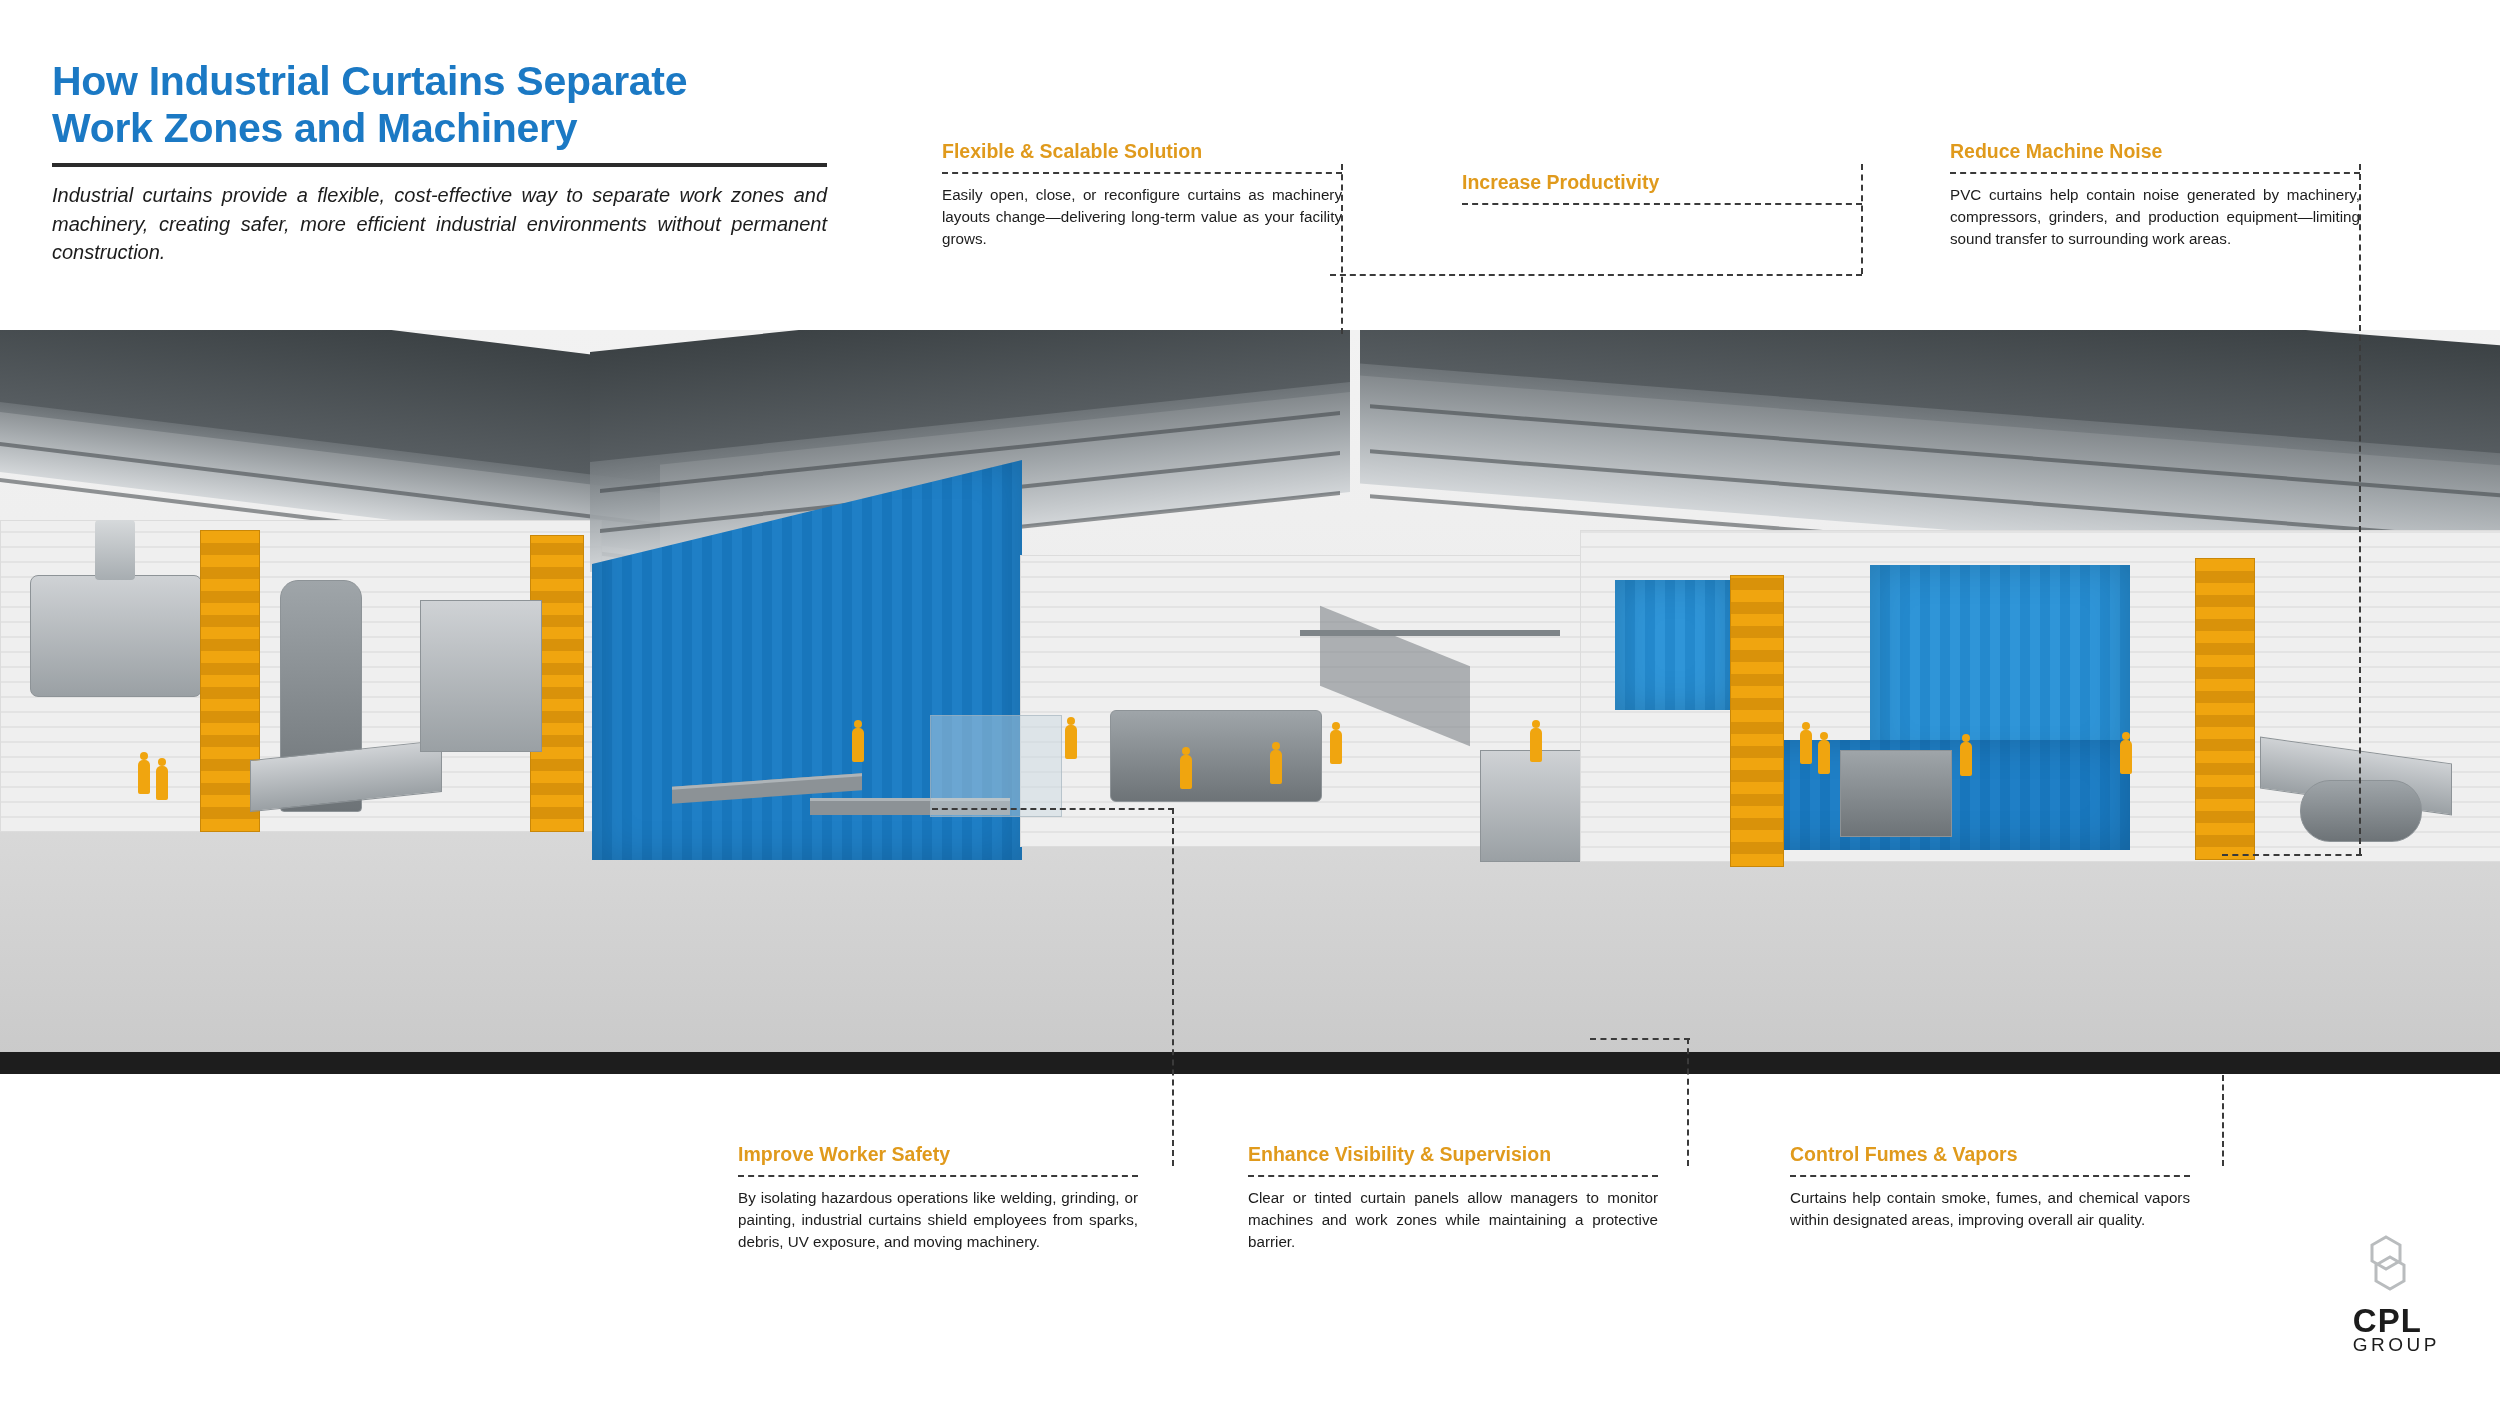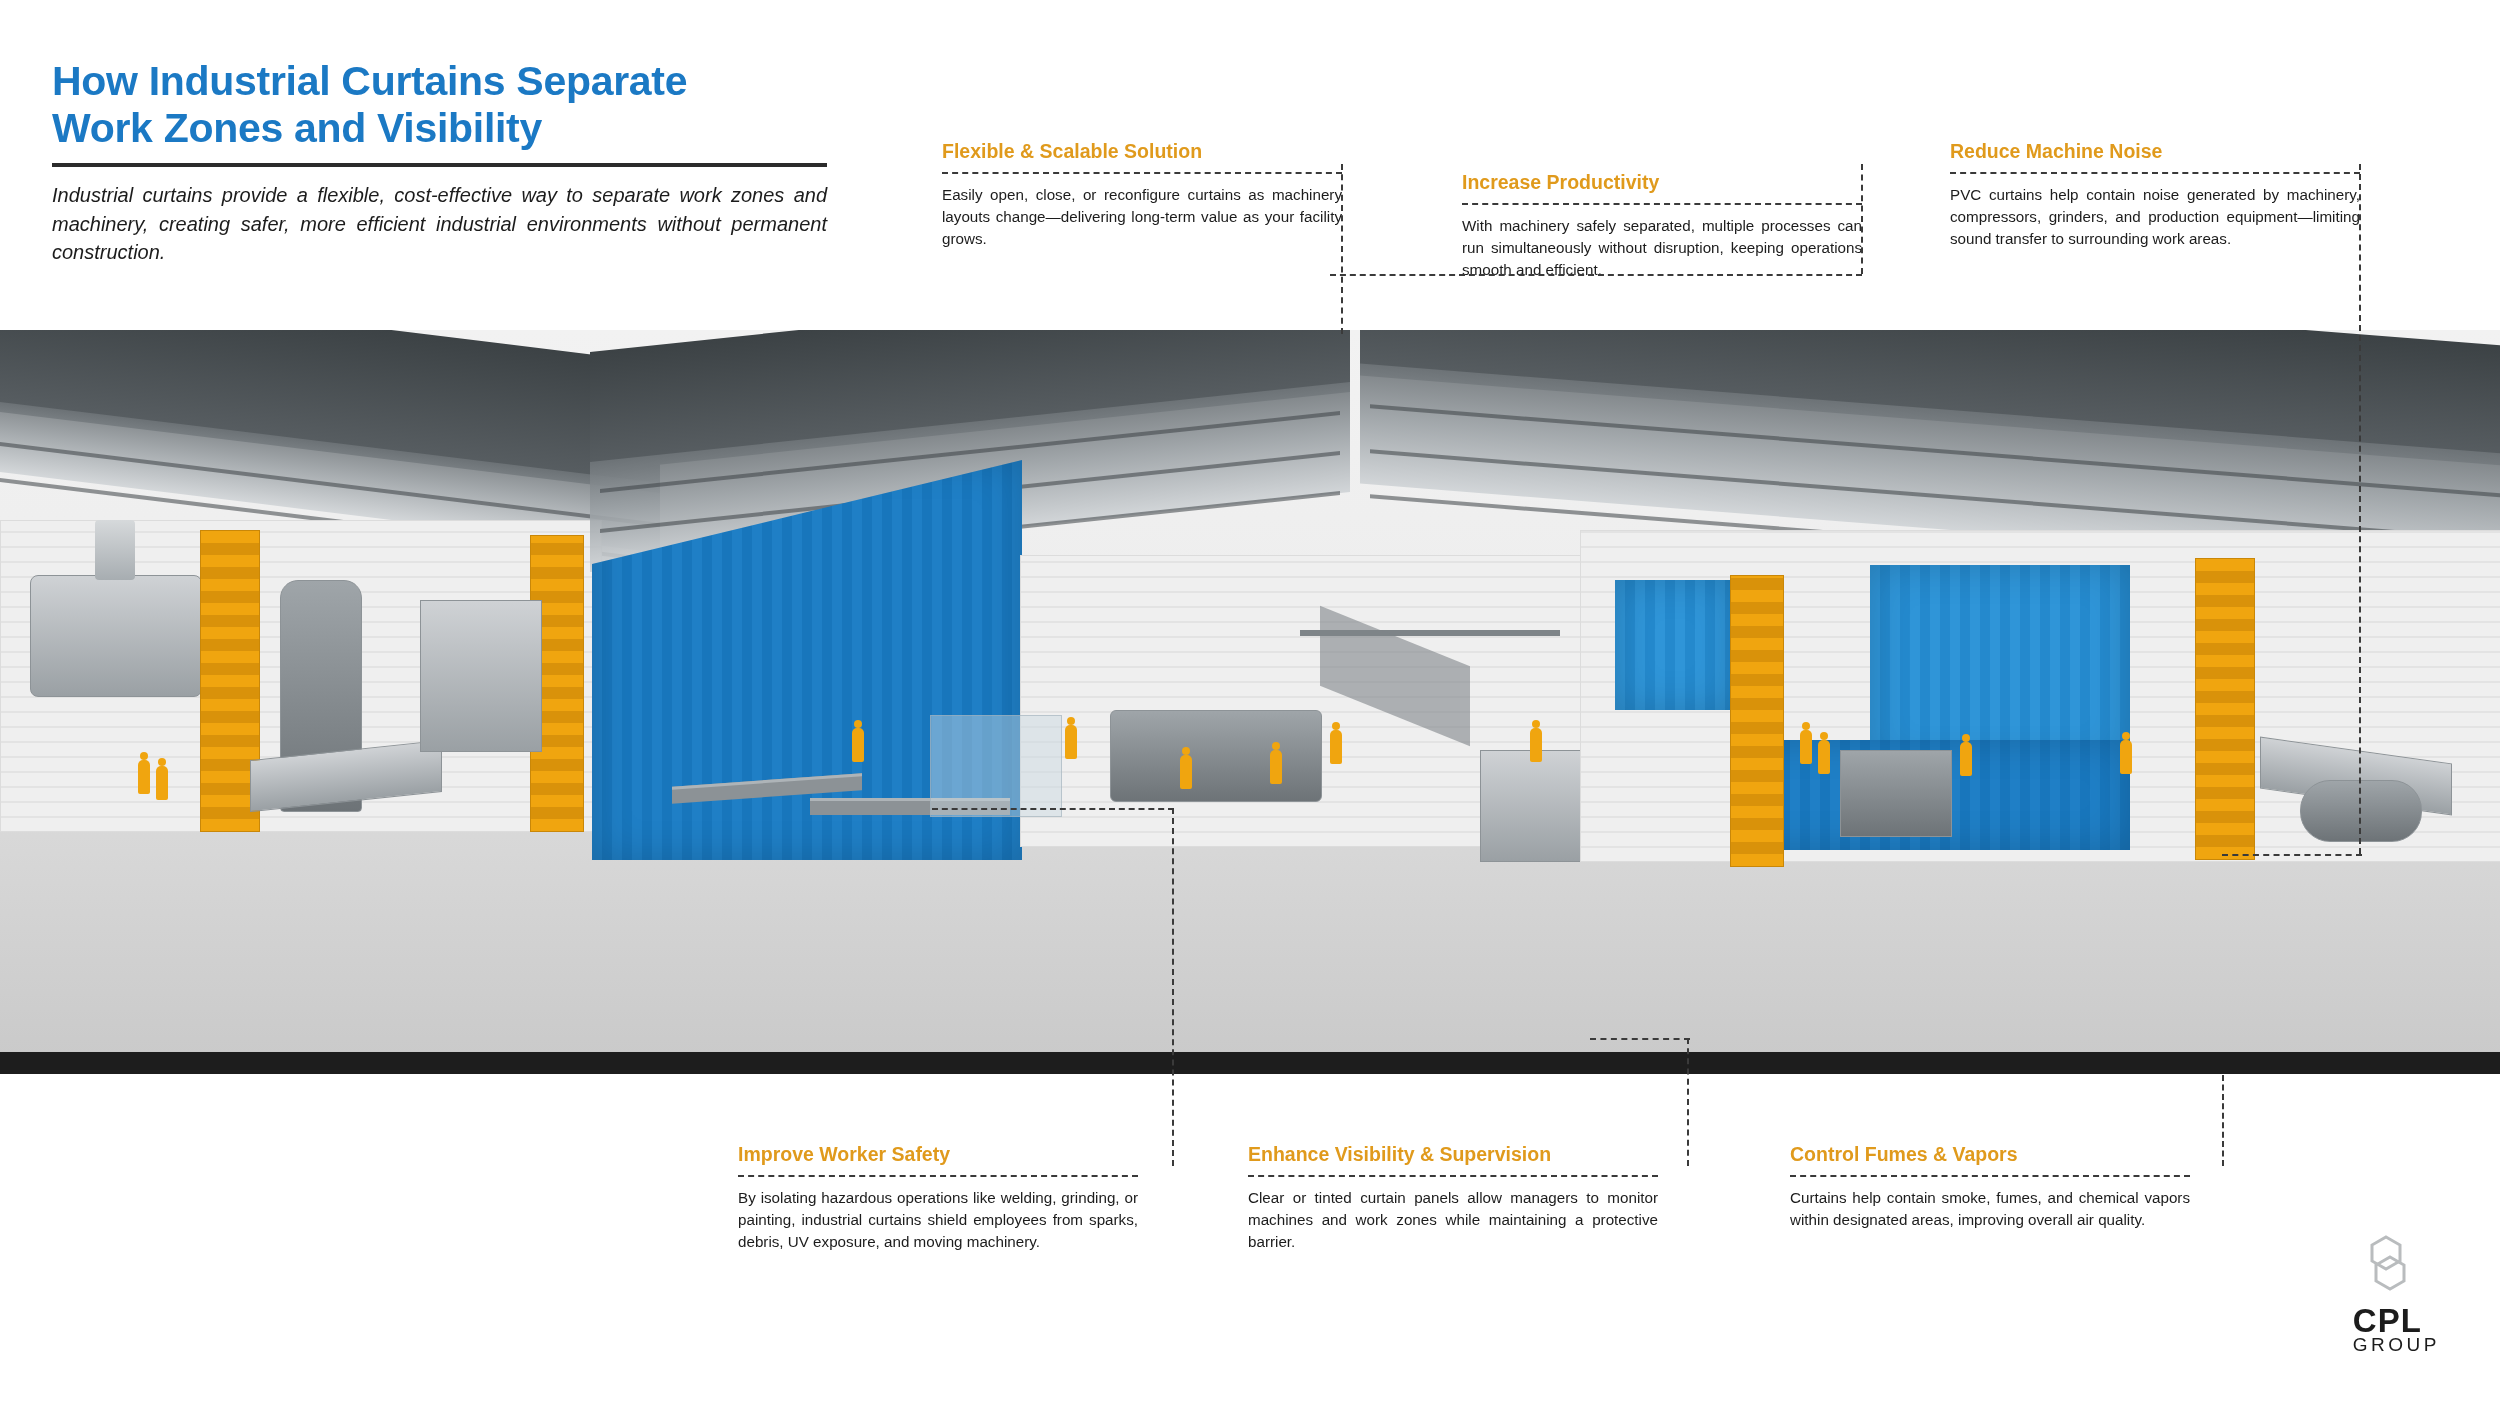--- a/index.html
+++ b/index.html
@@ -212,21 +212,21 @@
     letter-spacing: 3.5px;
     color: #1c1c1c;
   }
 </style>
 </head>
 <body>
 
 <div id="header">
   <h1 id="title">
     <span>How Industrial Curtains Separate</span><br>
-    <span>Work Zones and Visibility</span>
+    <span>Work Zones and Machinery</span>
   </h1>
   <div id="title-rule"></div>
   <p id="subtitle">Industrial curtains provide a flexible, cost-effective way to separate work zones and machinery, creating safer, more efficient industrial environments without permanent construction.</p>
 </div>
 
 <div id="scene">
   <div id="scene-floor"></div>
 
   <div class="roof-dark" style="left:-40px; top:-10px; width:700px; height:130px; transform:skewY(7deg);"></div>
   <div class="roof" style="left:-40px; top:110px; width:700px; height:70px; transform:skewY(7deg); opacity:.85;"></div>
@@ -293,21 +293,20 @@
 <div class="callout" style="left:942px; top:140px; width:400px;">
   <div class="callout-title">Flexible &amp; Scalable Solution</div>
   <div class="callout-rule"></div>
   <div class="callout-body">Easily open, close, or reconfigure curtains as machinery layouts change—delivering long-term value as your facility grows.</div>
 </div>
 <div class="leader" style="left:1341px; top:164px; height:170px;"></div>
 
 <div class="callout" style="left:1462px; top:140px; width:400px;margin-top:31px;">
   <div class="callout-title">Increase Productivity</div>
   <div class="callout-rule"></div>
-  <div class="callout-body">With machinery safely separated, multiple processes can run simultaneously without disruption, keeping operations smooth and efficient.</div>
 </div>
 <div class="leader" style="left:1861px; top:164px; height:110px;"></div>
 
 <div class="callout" style="left:1950px; top:140px; width:410px;">
   <div class="callout-title">Reduce Machine Noise</div>
   <div class="callout-rule"></div>
   <div class="callout-body">PVC curtains help contain noise generated by machinery, compressors, grinders, and production equipment—limiting sound transfer to surrounding work areas.</div>
 </div>
 <div class="leader" style="left:2359px; top:164px; height:690px;"></div>
 

